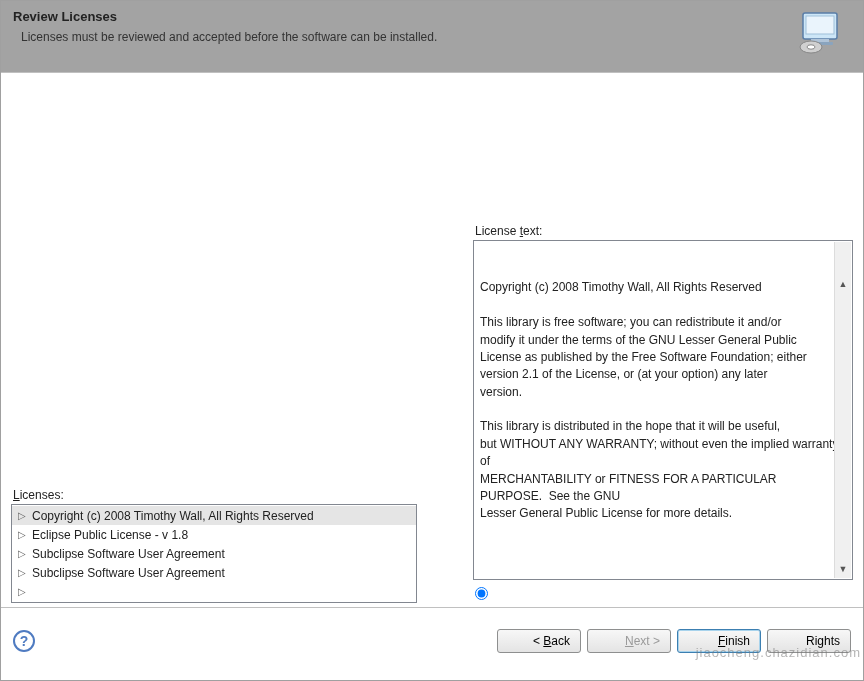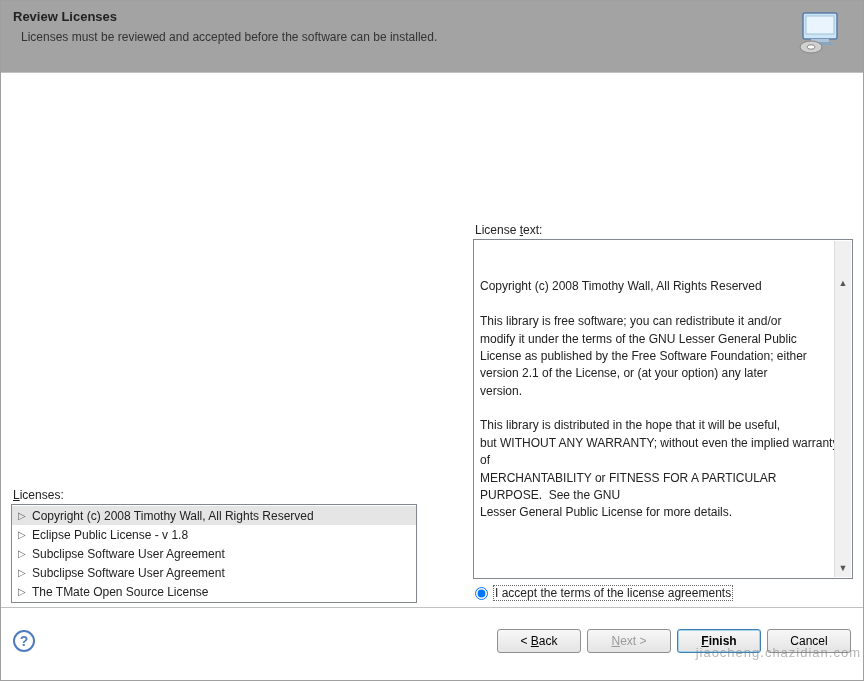--- a/index.html
+++ b/index.html
@@ -114,25 +114,25 @@
 .btn {
   min-width: 84px;
   height: 24px;
   margin-left: 6px;
   font-size: 12px;
   border: 1px solid #8e8f8f;
   background: linear-gradient(#f7f7f7, #e4e4e4);
   border-radius: 3px;
   cursor: pointer;
   padding: 0 10px;
+  text-align: right;
 }
 .btn.default {
   border: 1px solid #3c7fb1;
   box-shadow: 0 0 0 1px #a8d3ec inset;
-  font-weight: bold;
 }
 .btn:disabled {
   color: #9a9a9a;
   cursor: default;
 }
 .btn .mnemonic { text-decoration: underline; }
 .scrollbar-stub {
   position: absolute;
   right: 1px;
   top: 1px;
@@ -197,21 +197,20 @@
         <div class="tree-item">
           <span class="arrow">▷</span>
           <span class="label">Subclipse Software User Agreement</span>
         </div>
         <div class="tree-item">
           <span class="arrow">▷</span>
           <span class="label">Subclipse Software User Agreement</span>
         </div>
         <div class="tree-item">
           <span class="arrow">▷</span>
-          <span class="label">The TMate Open Source License</span>
         </div>
       </div>
   </div>
   <div class="col right">
     <div class="col-label">
       <span>License </span><span class="mnemonic">t</span><span>ext:</span>
     </div>
     <div class="textbox">
       <div class="textbox-inner">Copyright (c) 2008 Timothy Wall, All Rights Reserved
 
@@ -226,28 +225,27 @@
 MERCHANTABILITY or FITNESS FOR A PARTICULAR PURPOSE.  See the GNU
 Lesser General Public License for more details.</div>
       <div class="scrollbar-stub">
         <div class="sb-btn">▲</div>
         <div class="sb-btn bottom">▼</div>
       </div>
     </div>
     <div class="radio-group">
       <div class="radio-row sel">
         <input type="radio" name="accept" id="r1" checked="" style="">
-        <label for="r1"><span class="boxed"><span>I </span><span class="mnemonic">a</span><span>ccept the terms of the license agreements</span></span></label>
       </div>
     </div>
   </div>
 </div>
 
 <div class="footer">
   <div class="help-icon">?</div>
   <div class="footer-spacer"></div>
   <button class="btn" id="btn-back"><span>&lt; </span><span class="mnemonic">B</span><span>ack</span></button>
   <button class="btn" id="btn-next" disabled=""><span></span><span class="mnemonic">N</span><span>ext &gt;</span></button>
   <button class="btn default" id="btn-finish"><span></span><span class="mnemonic">F</span><span>inish</span></button>
-  <button class="btn" id="btn-cancel">Cancel</button>
+  <button class="btn" id="btn-cancel">Rights</button>
 </div>
 
 <div class="watermark">jiaocheng.chazidian.com</div>
 
 </body></html>

